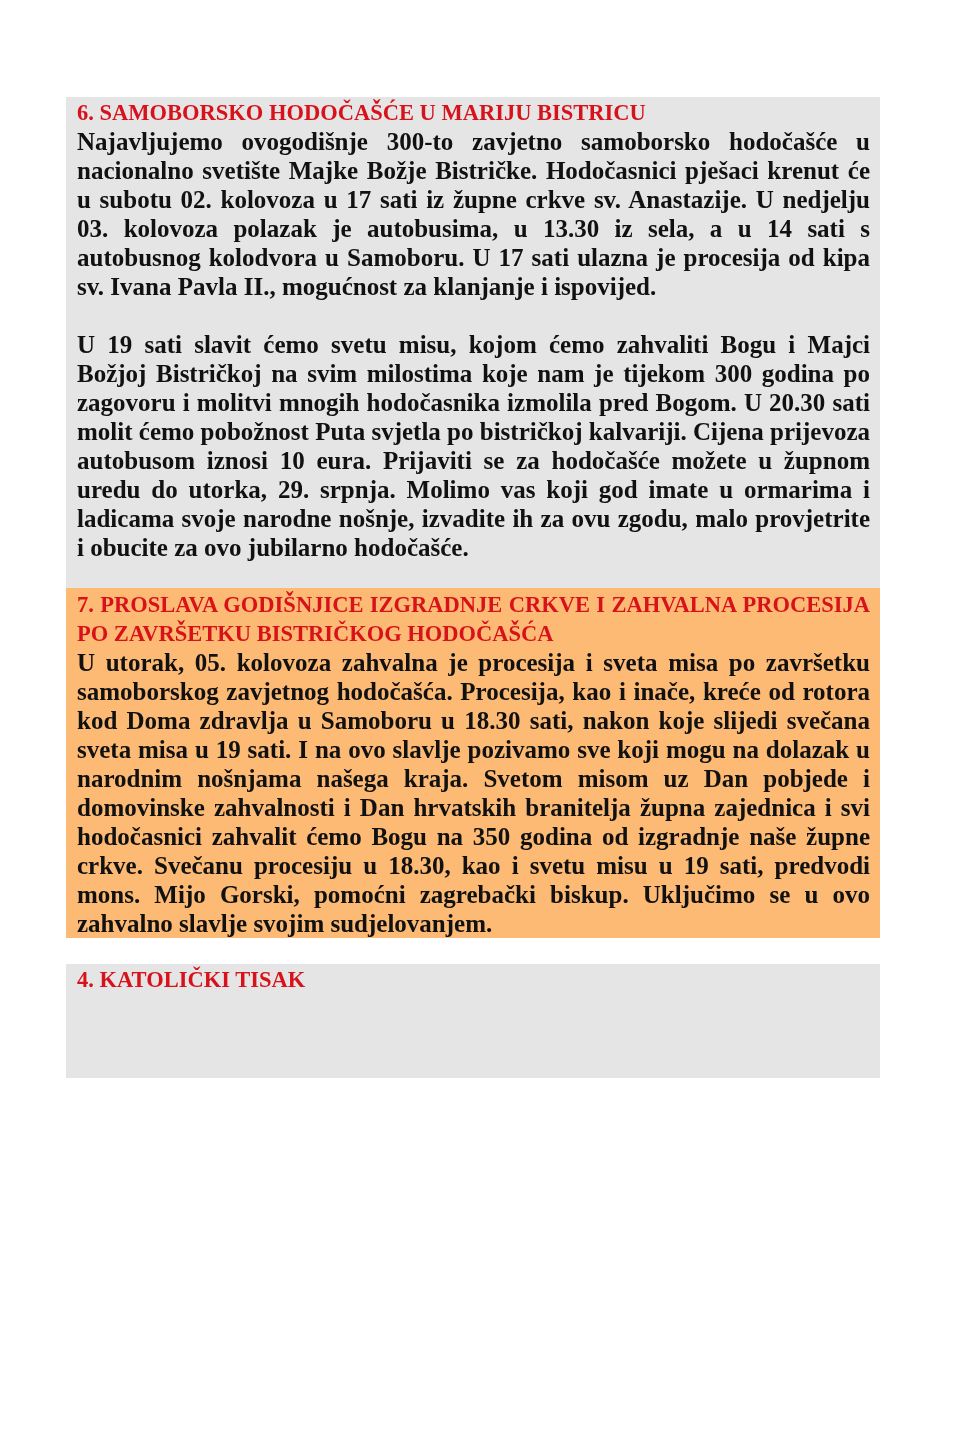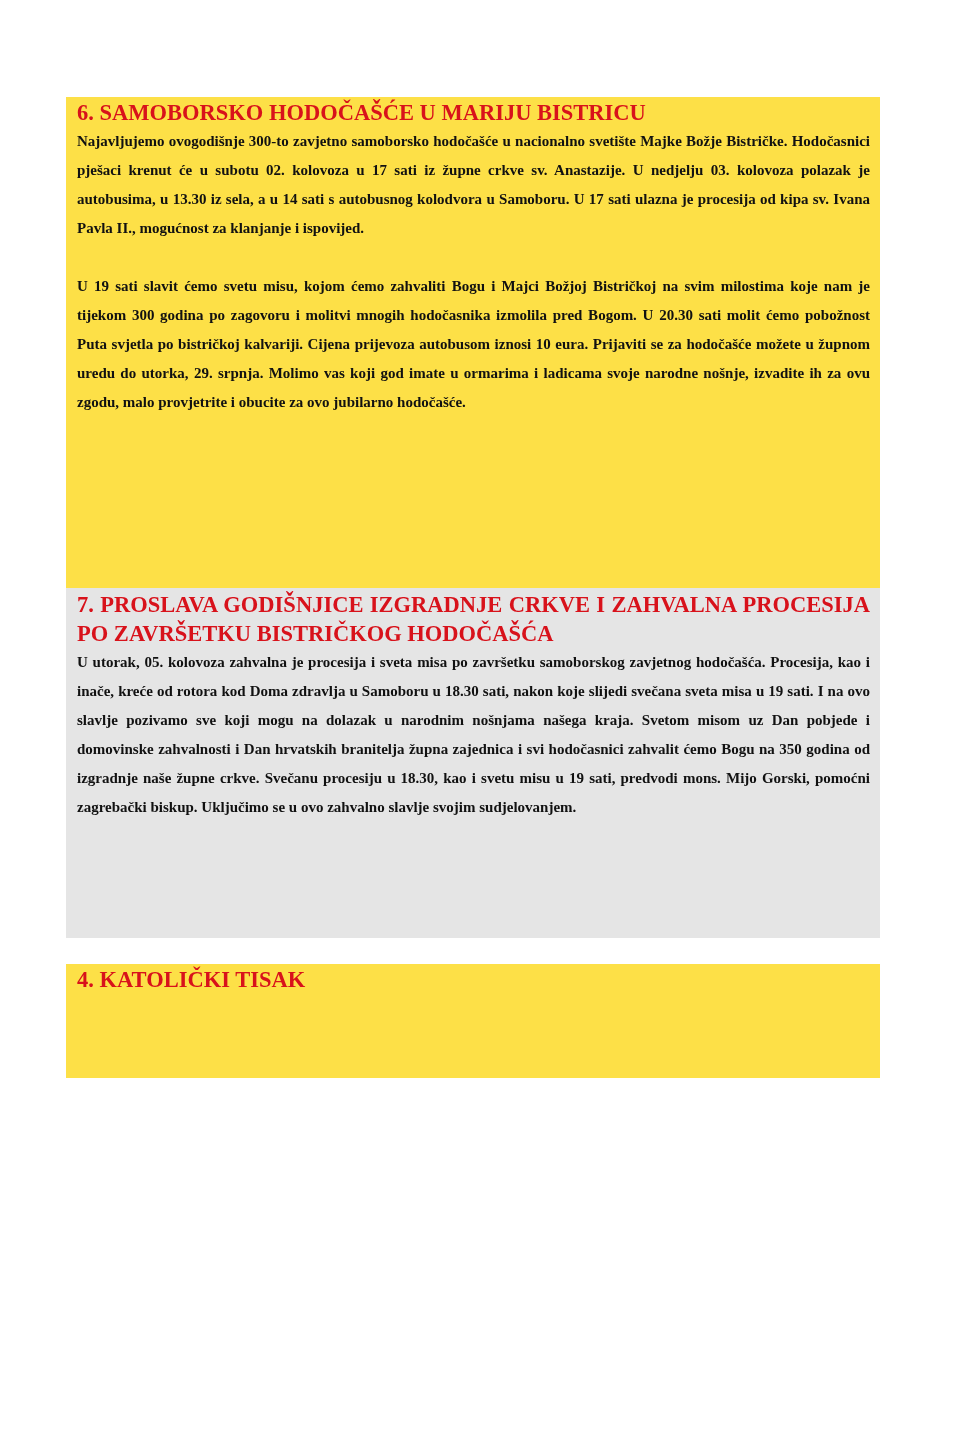--- a/index.html
+++ b/index.html
@@ -1,27 +1,27 @@
 <!DOCTYPE html>
 <html><head>
   <meta charset="utf-8">
   <style>
     html, body { margin: 0; padding: 0; background: #ffffff; }
     body { width: 969px; height: 1433px; position: relative; overflow: hidden;
       font-family: "Liberation Serif", "DejaVu Serif", serif; color: #111111; }
     .section { position: absolute; left: 66px; width: 814px; box-sizing: border-box; padding: 0 10px 0 11px; }
-    .gray { background: #fde047; }
+    .gray { background: #e5e5e5; }
     .sec6 { top: 97px; height: 491px; }
-    .sec7 { top: 588px; height: 350px; background: #e5e5e5; }
+    .sec7 { top: 588px; height: 350px; background: #fdba74; }
     .sec8 { top: 964px; height: 114px; }
     h2 { margin: 0; font-size: 22.5px; line-height: 29px; font-weight: bold; color: #d8121b; text-align: justify; }
     .sec6 h2 { padding-top: 1px; }
     .sec7 h2 { padding-top: 2px; }
     .sec8 h2 { padding-top: 1px; }
-    p { margin: 0; font-size: 15px; line-height: 29px; font-weight: bold; text-align: justify; }
+    p { margin: 0; font-size: 25px; line-height: 29px; font-weight: bold; text-align: justify; }
     .p2 { margin-top: 29px; }
   </style>
 </head>
 <body>
 
 <div class="section gray sec6">
   <h2>6. SAMOBORSKO HODOČAŠĆE U MARIJU BISTRICU</h2>
   <p>Najavljujemo ovogodišnje 300-to zavjetno samoborsko hodočašće u nacionalno svetište Majke Božje Bistričke. Hodočasnici pješaci krenut će u subotu 02. kolovoza u 17 sati iz župne crkve sv. Anastazije. U nedjelju 03. kolovoza polazak je autobusima, u 13.30 iz sela, a u 14 sati s autobusnog kolodvora u Samoboru. U 17 sati ulazna je procesija od kipa sv. Ivana Pavla II., mogućnost za klanjanje i ispovijed.</p>
   <p class="p2">U 19 sati slavit ćemo svetu misu, kojom ćemo zahvaliti Bogu i Majci Božjoj Bistričkoj na svim milostima koje nam je tijekom 300 godina po zagovoru i molitvi mnogih hodočasnika izmolila pred Bogom.  U 20.30 sati molit ćemo pobožnost Puta svjetla po bistričkoj kalvariji. Cijena prijevoza autobusom iznosi 10 eura. Prijaviti se za hodočašće možete u župnom uredu do utorka, 29. srpnja. Molimo vas koji god imate u ormarima i ladicama svoje narodne nošnje, izvadite ih za ovu zgodu, malo provjetrite i obucite za ovo jubilarno hodočašće.</p>
 </div>

